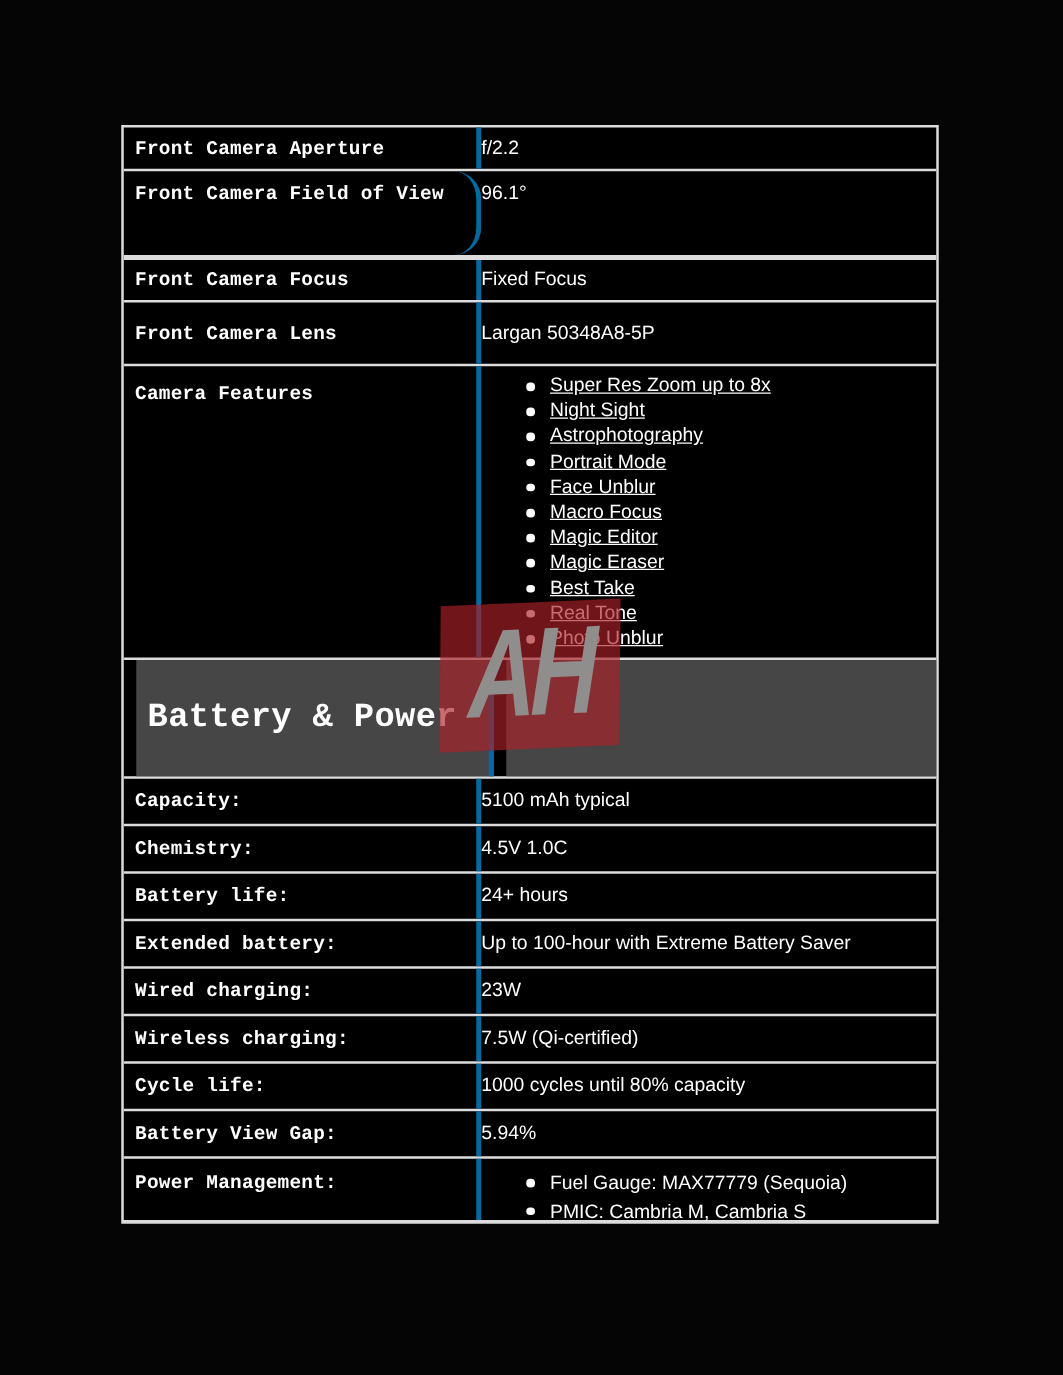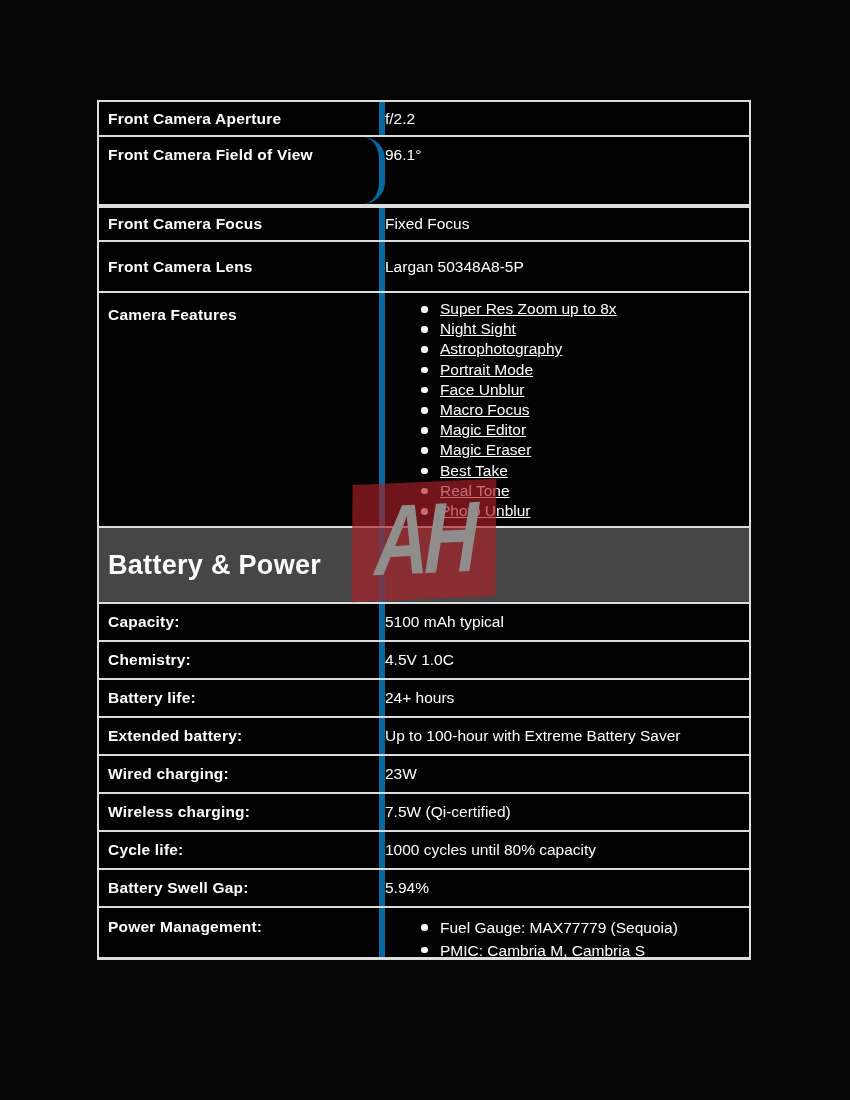--- a/index.html
+++ b/index.html
@@ -18,23 +18,23 @@
     border: 2px solid #dcdcdc;
     border-bottom-width: 3px;
     background: #000;
   }
   .row { display: flex; border-top: 2px solid #dcdcdc; }
   .row:first-child { border-top: none; }
 
   .cell { box-sizing: border-box; display: flex; align-items: center; }
   .cell.label {
     flex: 0 0 286px; width: 286px;
-    border-right: 6px solid #0369a1;
+    border-right: 4px solid #0369a1;
     padding-left: 9px; padding-right: 6px;
-    font-weight: bold; font-size: 15.5px; letter-spacing: 0.2px;
+    font-weight: bold; font-size: 15.5px; letter-spacing: 0.2px; font-family: Liberation Mono, monospace;
   }
   .cell.value {
     flex: 1 1 auto;
     padding-right: 6px;
     font-size: 15.5px;
   }
 
   
   .r-aperture .cell { height: 33px; }
   .r-fov .cell { height: 67px; align-items: flex-start; padding-top: 9px; border-radius: 22px; }
@@ -43,21 +43,21 @@
   .r-lens .cell { height: 49px; }
   .r-features .cell { height: 233px; align-items: flex-start; }
   .r-features .cell.label { padding-top: 13px; }
   .r-features .cell.value { padding-top: 0; padding-left: 0; text-decoration: underline; }
   .r-batt .cell { height: 36px; }
   .r-pm .cell { height: 49px; align-items: flex-start; }
   .r-pm .cell.label { padding-top: 10px; }
   .r-pm .cell.value { padding-top: 0; padding-left: 0; }
 
   
-  .r-header .cell { height: 74px; background: #464646; }
+  .r-header .cell { height: 93px; background: #464646; margin-left: 10px; }
   .r-header .cell.label { font-size: 27px; letter-spacing: 0.3px; }
 
   
   ul.bullets { list-style: none; margin: 0; padding: 6px 0 0 33px; }
   ul.bullets li {
     position: relative; padding-left: 22px;
     font-size: 15.5px; line-height: 20.2px;
   }
   ul.bullets li::before {
     content: ""; position: absolute; left: 3px; top: 7px;
@@ -163,21 +163,21 @@
       <div class="cell label">Wireless charging:</div>
       <div class="cell value">7.5W (Qi-certified)</div>
     </div>
 
     <div class="row r-batt">
       <div class="cell label">Cycle life:</div>
       <div class="cell value">1000 cycles until 80% capacity</div>
     </div>
 
     <div class="row r-batt">
-      <div class="cell label">Battery Swell Gap:</div>
+      <div class="cell label">Battery View Gap:</div>
       <div class="cell value">5.94%</div>
     </div>
 
     <div class="row r-pm">
       <div class="cell label">Power Management:</div>
       <div class="cell value">
         <ul class="bullets">
           <li>Fuel Gauge: MAX77779 (Sequoia)</li>
           <li>PMIC: Cambria M, Cambria S</li>
         </ul>

